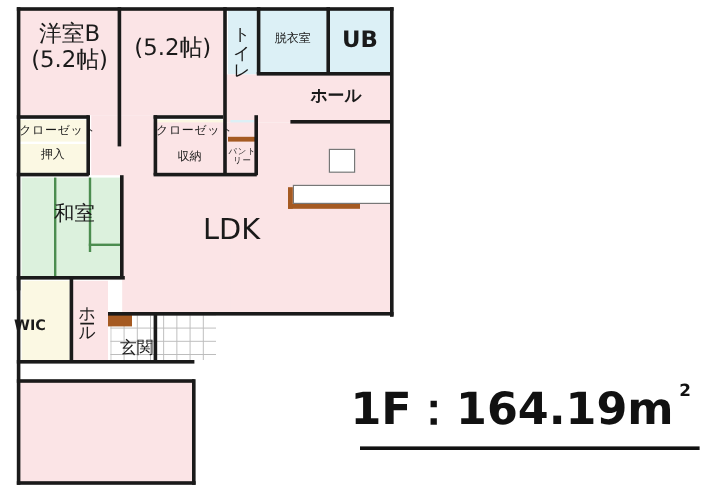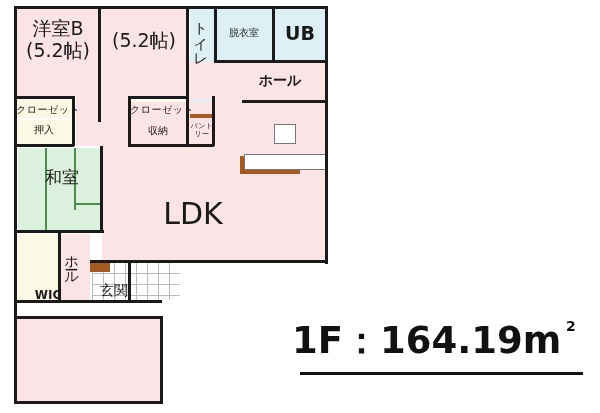--- a/index.html
+++ b/index.html
@@ -112,25 +112,25 @@
 
   <div class="label mid v" style="left:193px;top:12px;">トイレ</div>
   <div class="label sm" style="left:216px;top:27px;width:56px;">脱衣室</div>
   <div class="label big" style="left:274px;top:23px;width:52px;font-weight:bold;">UB</div>
   <div class="label mid" style="left:240px;top:72px;width:80px;font-weight:bold;">ホール</div>
   <div class="label xs" style="left:190px;top:122px;width:24px;white-space:normal;font-size:7px;">パントリー</div>
 
   <div class="label" style="left:18px;top:168px;width:88px;font-size:17px;font-family:Liberation Serif, serif;">
     <div>和室</div>
   </div>
-  <div class="label" style="left:128px;top:178px;width:130px;font-size:30px;margin-top:19px;">
+  <div class="label" style="left:128px;top:178px;width:130px;font-size:24px;">
     <div>LDK</div>
   </div>
 
-  <div class="label mid" style="left:28px;top:265px;width:40px;font-weight:bold;font-size:12px;margin-top:24px;">WIC</div>
+  <div class="label mid" style="left:5px;top:265px;width:40px;font-weight:bold;font-size:12px;">WIC</div>
   <div class="label mid v" style="left:64px;top:246px;">ホール</div>
   <div class="label mid" style="left:94px;top:282px;width:40px;">玄関</div>
 
 
   <div class="area">1F：164.19m</div>
   <div class="sup">2</div>
   <div class="area-underline"></div>
 </div>
 
 </body></html>

